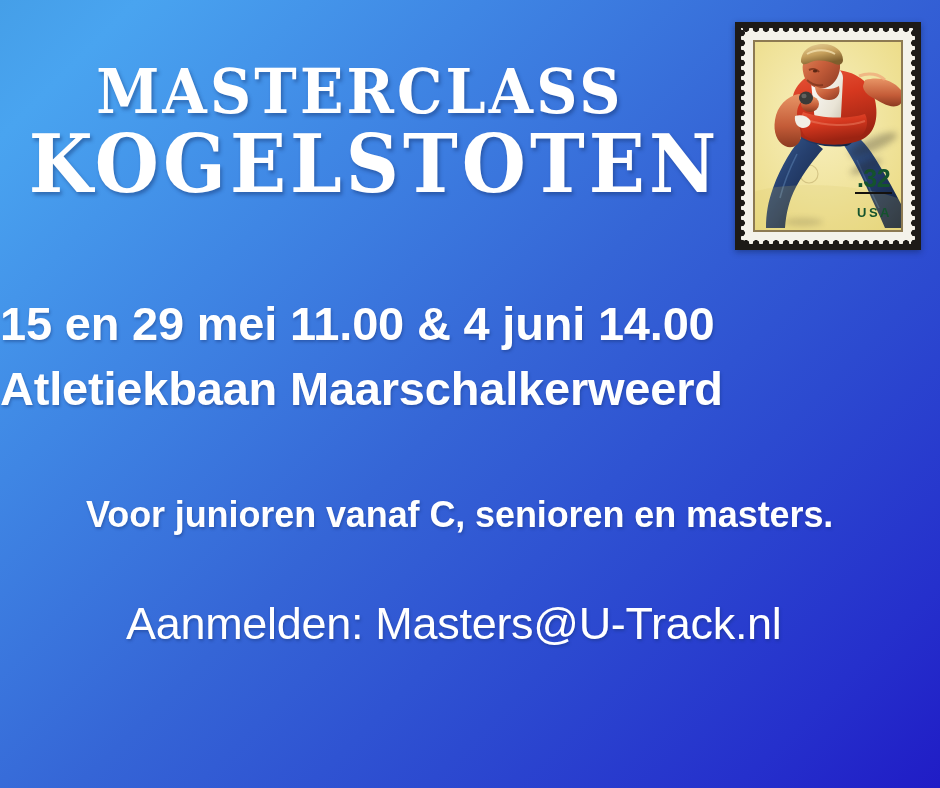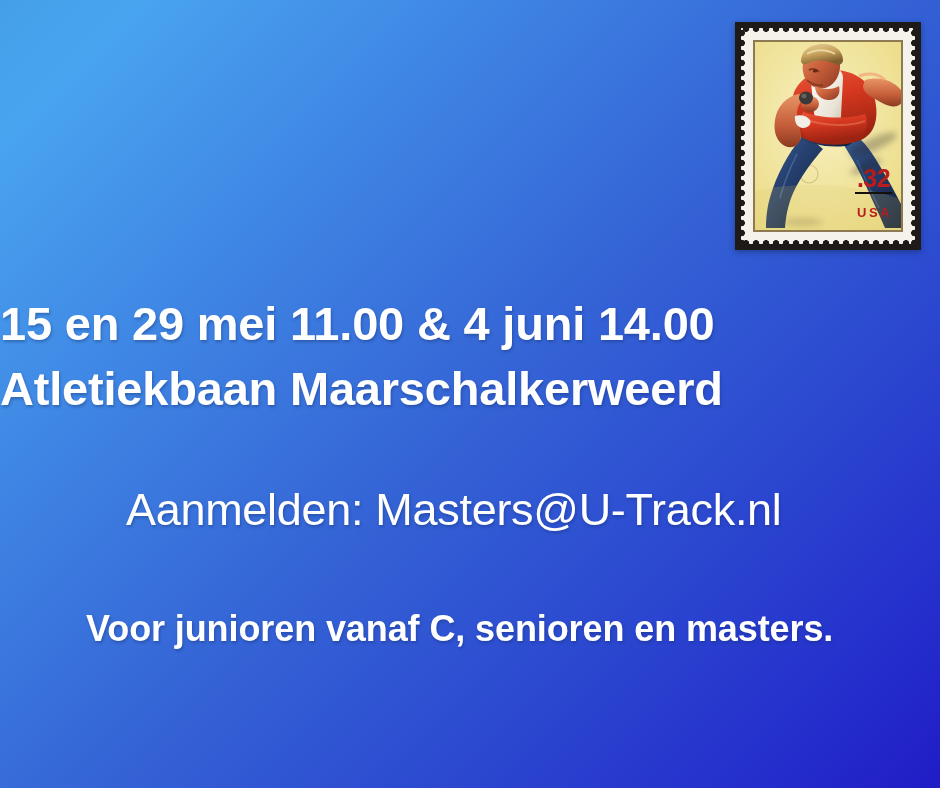--- a/index.html
+++ b/index.html
@@ -120,21 +120,21 @@
     inset: 0;
     background: #f4eab4;
   }
 
   .denom {
     position: absolute;
     right: 9px;
     bottom: 11px;
     text-align: center;
     font-family: "Liberation Sans", sans-serif;
-    color: #b91c1c;
+    color: #14532d;
     line-height: 1;
     z-index: 6;
   }
   .denom-value {
     display: block;
     font-size: 25px;
     font-weight: bold;
     letter-spacing: -0.5px;
     border-bottom: 2px solid #14110d;
     padding-bottom: 1px;
@@ -203,20 +203,24 @@
     padding-left: 126px;
     margin-top: 62px;
     letter-spacing: -0.3px;
   }
 </style>
 </head>
 <body>
 
 <div class="poster">
 
+  <div class="title-block">
+    <span class="title-line-1">MASTERCLASS</span>
+    <span class="title-line-2">KOGELSTOTEN</span>
+  </div>
 
   <div class="stamp">
     <div class="stamp-frame"></div>
     <div class="stamp-paper"></div>
 
     <div class="perf perf-top"></div>
     <div class="perf perf-bottom"></div>
     <div class="perf perf-left"></div>
     <div class="perf perf-right"></div>
 
@@ -326,18 +330,18 @@
         <span class="denom-country">USA</span>
       </div>
     </div>
   </div>
 
   <div class="info-block">
     <div class="line line-date">15 en 29 mei 11.00 &amp; 4 juni 14.00</div>
 
     <div class="line line-venue">Atletiekbaan Maarschalkerweerd</div>
 
+    <div class="line line-target">Voor junioren vanaf C, senioren en masters.</div>
+
     <div class="line line-signup">Aanmelden: Masters@U-Track.nl</div>
-
-    <div class="line line-target">Voor junioren vanaf C, senioren en masters.</div>
   </div>
 
 </div>
 
 </body></html>

